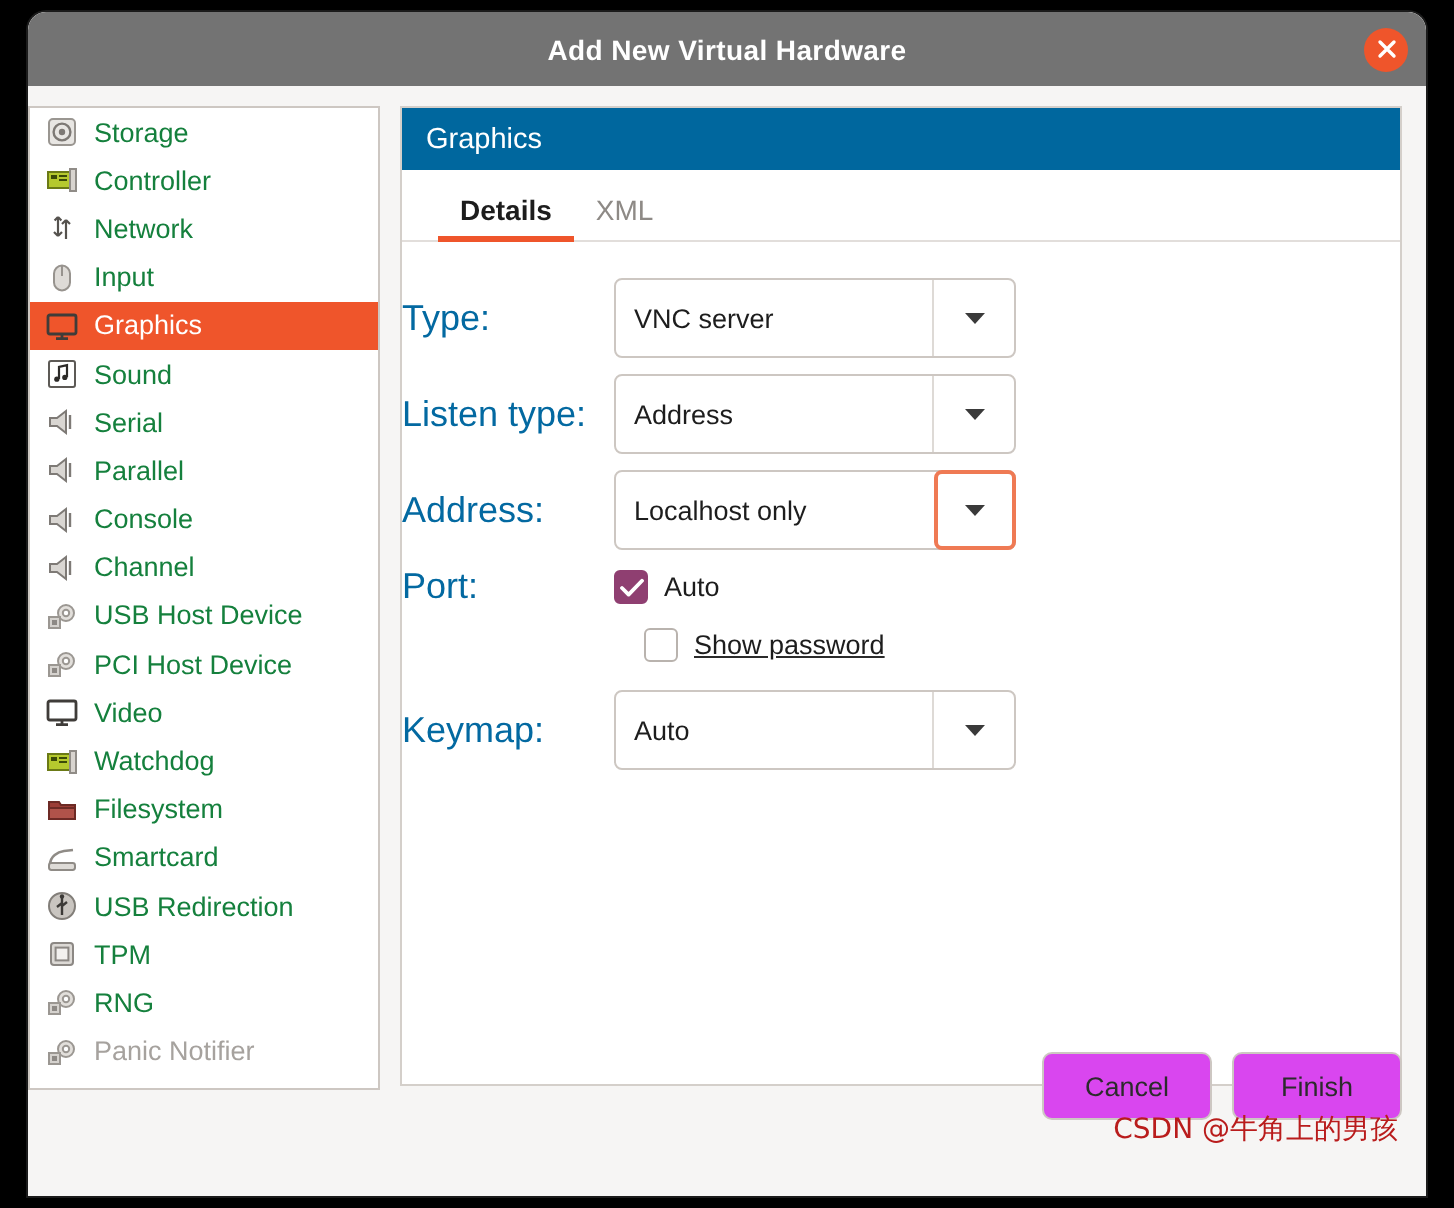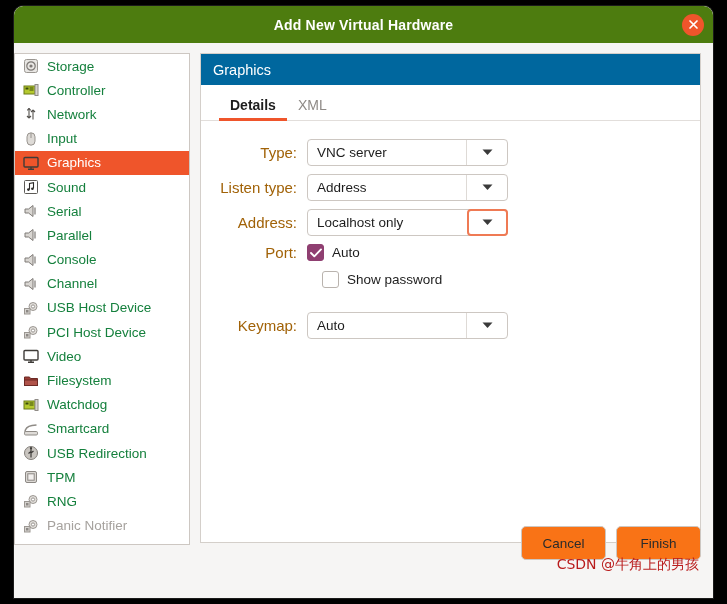--- a/index.html
+++ b/index.html
@@ -12,21 +12,21 @@
   }
   .window{
     position:absolute;left:14px;top:6px;width:699px;height:592px;
     background:#f6f5f4;
     border-radius:9px 9px 0 0;
     overflow:hidden;
     box-shadow:0 0 0 1px #1b1b1b;
   }
   
   .titlebar{
-    position:relative;height:37px;background:#4d7c0f;
+    position:relative;height:37px;background:#737373;
     border-radius:9px 9px 0 0;
     display:flex;align-items:center;justify-content:center;
   }
   .titlebar .title{
     color:#ffffff;font-size:14px;font-weight:bold;letter-spacing:.2px;
   }
   .close-btn{
     position:absolute;right:9px;top:50%;transform:translateY(-50%);
     width:22px;height:22px;border-radius:50%;
     background:#ef552b;
@@ -81,25 +81,25 @@
   .tab.active:after{
     content:"";position:absolute;left:0;right:0;bottom:-1px;height:3px;
     background:#ef552b;
   }
   
   .form{padding:18px 0 0 0;}
   .row{
     display:flex;align-items:center;margin-bottom:8px;
   }
   .row .lbl{
-    width:96px;text-align:right;padding-right:10px;
-    font-size:15px;color:#a16207;flex:none;
+    width:96px;padding-right:10px;
+    font-size:18px;color:#0369a1;flex:none;
   }
   .combo{
-    position:relative;width:201px;height:27px;box-sizing:border-box;
+    position:relative;width:201px;height:40px;box-sizing:border-box;
     border:1px solid #cdc7c2;border-radius:4px;background:#ffffff;
     display:flex;align-items:stretch;cursor:pointer;
   }
   .combo .val{
     flex:1;display:flex;align-items:center;padding-left:9px;
     font-size:13.5px;color:#1d1d1d;white-space:nowrap;overflow:hidden;
   }
   .combo .arrow{
     width:40px;border-left:1px solid #dedad6;
     display:flex;align-items:center;justify-content:center;
@@ -118,33 +118,33 @@
     display:flex;align-items:center;justify-content:center;
   }
   .cbox.checked{background:#8f3f71;border-color:#8f3f71;}
   .cbox svg{display:block;}
   .cb-text{margin-left:8px;font-size:13.5px;color:#1d1d1d;}
   .pw-input{
     width:177px;height:32px;box-sizing:border-box;margin-left:9px;
     border:1px solid #d6d1cc;border-radius:4px;background:#f7f6f5;
     font-family:inherit;font-size:13.5px;padding:0 8px;color:#5c5854;
   }
-  .subrow{display:flex;align-items:center;margin:6px 0 24px 0;}
+  .subrow{display:flex;align-items:center;margin:6px 0 14px 0;text-decoration:underline;}
   .subrow .spacer{width:96px;flex:none;}
   .subrow .pad{width:25px;flex:none;}
   
   .footer{
     position:absolute;left:0;right:12px;bottom:0;height:82px;
   }
   .btns{
     position:absolute;right:0;top:10px;display:flex;gap:10px;
   }
   .btn{
     width:85px;height:34px;box-sizing:border-box;
-    border:1px solid #cdc7c2;border-radius:5px;background:#f97316;
+    border:1px solid #cdc7c2;border-radius:5px;background:#d946ef;
     font-family:inherit;font-size:13.5px;color:#2b2b2b;cursor:pointer;
   }
   
   .watermark{
     position:absolute;right:14px;bottom:24px;
     font-size:14px;color:#b91c1c;white-space:nowrap;
     pointer-events:none;font-family:"DejaVu Sans", sans-serif;
   }
 </style>
 </head>
@@ -291,37 +291,37 @@
               <svg width="16" height="16" viewBox="0 0 16 16">
                 <rect x="1" y="2.5" width="14" height="9.5" rx="1" fill="none" stroke="#3f3c39" stroke-width="1.4"></rect>
                 <path d="M8 12 L8 14 M5 14.3 L11 14.3" stroke="#3f3c39" stroke-width="1.4"></path>
               </svg>
             </span>
             <span class="side-label">Video</span>
           </div>
           <div class="side-item">
             <span class="side-icon">
               <svg width="16" height="16" viewBox="0 0 16 16">
-                <path d="M1.5 4 L6.5 4 L7.5 5.5 L14.5 5.5 L14.5 12.5 L1.5 12.5 Z" fill="#9b3d36" stroke="#6d2a25"></path>
-                <rect x="1.5" y="7" width="13" height="5.5" fill="#b0534a" stroke="#6d2a25"></rect>
-              </svg>
-            </span>
-            <span class="side-label">Filesystem</span>
-          </div>
-          <div class="side-item">
-            <span class="side-icon">
-              <svg width="16" height="16" viewBox="0 0 16 16">
                 <rect x="1" y="4" width="11" height="8" fill="#b5c92e" stroke="#6b7a16"></rect>
                 <rect x="2.5" y="5.5" width="3" height="2" fill="#3b4a08"></rect>
                 <rect x="6.5" y="5.5" width="4" height="1" fill="#3b4a08"></rect>
                 <rect x="6.5" y="7.5" width="4" height="1" fill="#3b4a08"></rect>
                 <rect x="12" y="2.5" width="3" height="11" fill="#d8d4cf" stroke="#908c87"></rect>
               </svg>
             </span>
             <span class="side-label">Watchdog</span>
+          </div>
+          <div class="side-item">
+            <span class="side-icon">
+              <svg width="16" height="16" viewBox="0 0 16 16">
+                <path d="M1.5 4 L6.5 4 L7.5 5.5 L14.5 5.5 L14.5 12.5 L1.5 12.5 Z" fill="#9b3d36" stroke="#6d2a25"></path>
+                <rect x="1.5" y="7" width="13" height="5.5" fill="#b0534a" stroke="#6d2a25"></rect>
+              </svg>
+            </span>
+            <span class="side-label">Filesystem</span>
           </div>
           <div class="side-item">
             <span class="side-icon">
               <svg width="16" height="16" viewBox="0 0 16 16">
                 <path d="M2 11.5 C2 7 6 5 9 4.5 L13.5 4" stroke="#8f8b86" stroke-width="1.3" fill="none"></path>
                 <rect x="1.5" y="10.5" width="13" height="3.5" rx="1.2" fill="#dedbd7" stroke="#8f8b86"></rect>
               </svg>
             </span>
             <span class="side-label">Smartcard</span>
           </div>

